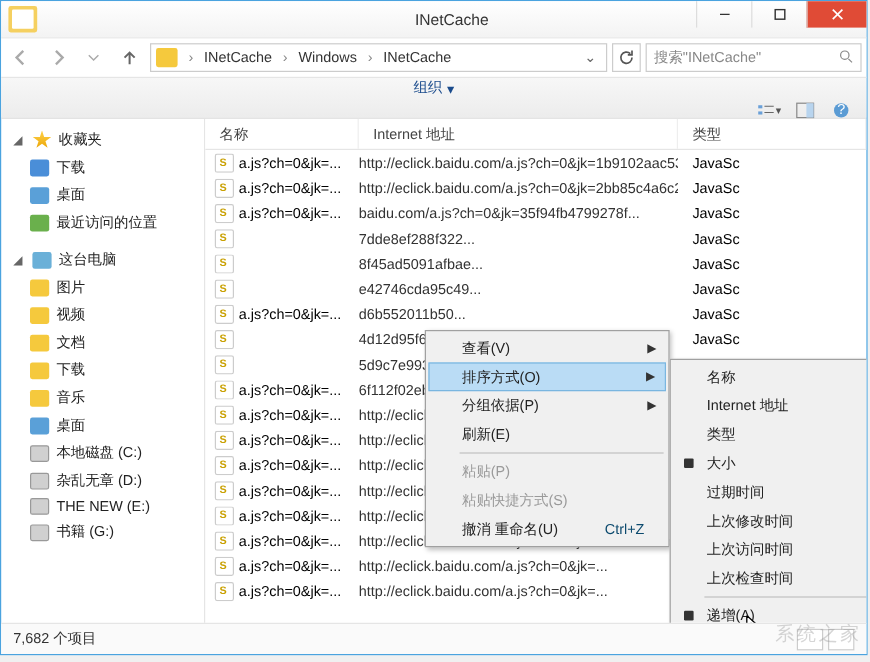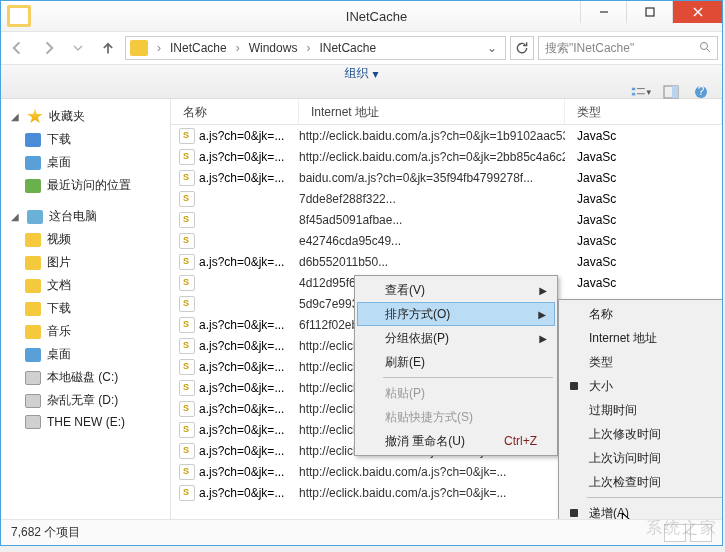--- a/index.html
+++ b/index.html
@@ -59,21 +59,21 @@
 .row .c2 { width:266px; overflow:hidden; white-space:nowrap; color:#333; }
 .row .c3 { flex:1; padding-left:12px; color:#000000; }
 .js-icon { width:16px; height:16px; background:#fff; border:1px solid #ccc; border-radius:2px; position:relative; flex-shrink:0; }
 .js-icon::after { content:"S"; position:absolute; font-size:9px; color:#c9a000; font-weight:bold; left:3px; top:1px; }
 
 .ctxmenu { position:absolute; background:#f0f0f0; border:1px solid #a0a0a0; box-shadow:2px 2px 4px rgba(0,0,0,.25); padding:2px; z-index:10; }
 .ctxmenu .mi { display:flex; align-items:center; height:24px; padding:0 22px 0 28px; color:#222; white-space:nowrap; position:relative; }
 .ctxmenu .mi.disabled { color:#9a9a9a; }
 .ctxmenu .mi.hl { background:#badcf5; border:1px solid #7ab6e0; height:24px; padding:0 21px 0 27px; }
 .ctxmenu .mi .arrow { position:absolute; right:8px; color:#333; font-size:10px; }
-.ctxmenu .mi .shortcut { position:absolute; right:18px; color:#7f1d1d; }
+.ctxmenu .mi .shortcut { position:absolute; right:18px; color:#0c4a6e; }
 .ctxmenu .sep { height:1px; background:#c0c0c0; margin:3px 2px 3px 26px; }
 .ctxmenu .mi .dot { position:absolute; left:9px; width:8px; height:8px; background:#333; border-radius:1px; }
 
 .menu1 { left:183px; top:176px; width:204px; }
 .menu2 { left:387px; top:200px; width:175px; }
 
 .statusbar { height:26px; border-top:1px solid #e5e5e5; display:flex; align-items:center; padding:0 10px; color:#333; background:#fafafa; }
 .statusbar .sright { margin-left:auto; display:flex; gap:4px; }
 .sview { width:22px; height:18px; border:1px solid #ccc; background:#fff; }
 
@@ -214,25 +214,25 @@
       </div>
       <div class="tree-group">
         <div class="tree-item header">
             <span class="exp">◢</span>
             <span class="ti-icon ic-pc"></span>
             <span>这台电脑</span>
           </div>
         <div id="pc-children">
             <div class="tree-item">
               <span class="ti-icon ic-folder"></span>
+              <span>图片</span>
+            </div>
+            <div class="tree-item">
+              <span class="ti-icon ic-folder"></span>
               <span>视频</span>
-            </div>
-            <div class="tree-item">
-              <span class="ti-icon ic-folder"></span>
-              <span>图片</span>
             </div>
             <div class="tree-item">
               <span class="ti-icon ic-folder"></span>
               <span>文档</span>
             </div>
             <div class="tree-item">
               <span class="ti-icon ic-folder"></span>
               <span>下载</span>
             </div>
             <div class="tree-item">
@@ -247,20 +247,24 @@
               <span class="ti-icon ic-drive"></span>
               <span>本地磁盘 (C:)</span>
             </div>
             <div class="tree-item">
               <span class="ti-icon ic-drive"></span>
               <span>杂乱无章 (D:)</span>
             </div>
             <div class="tree-item">
               <span class="ti-icon ic-drive"></span>
               <span>THE NEW (E:)</span>
+            </div>
+            <div class="tree-item">
+              <span class="ti-icon ic-drive"></span>
+              <span>书籍 (G:)</span>
             </div>
           </div>
       </div>
     </div>
 
     <div class="list">
       <div class="list-header">
         <div class="lh c1">名称</div>
         <div class="lh c2">Internet 地址</div>
         <div class="lh c3">类型</div>

